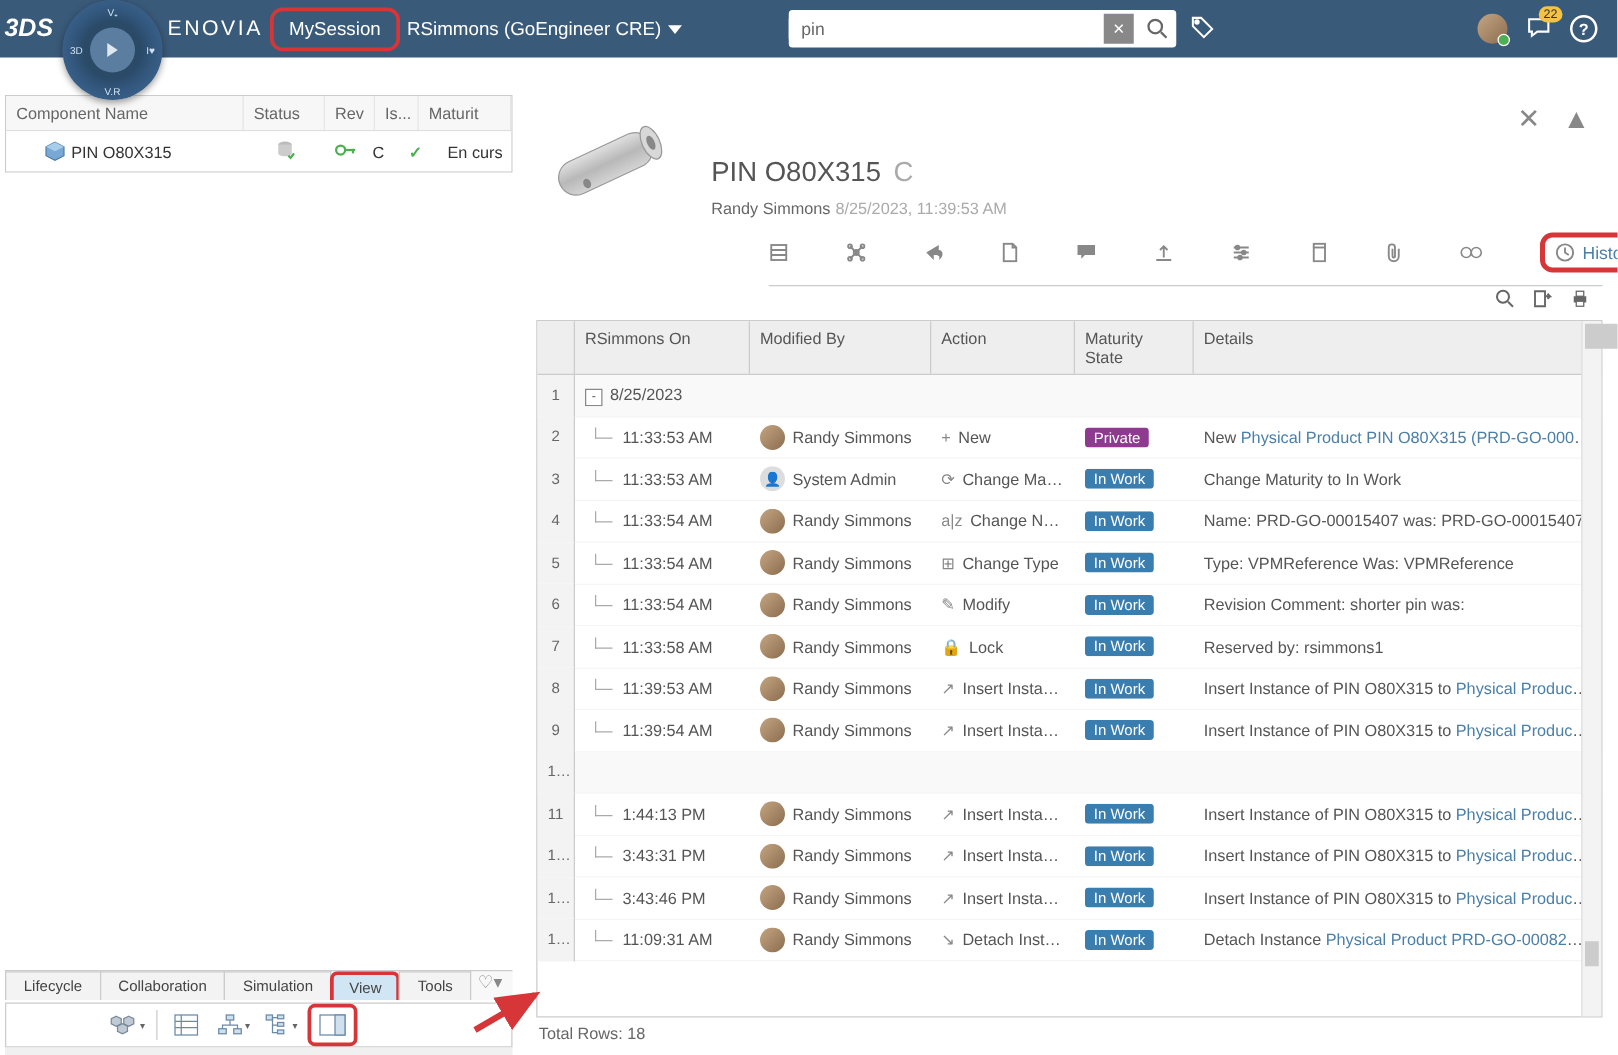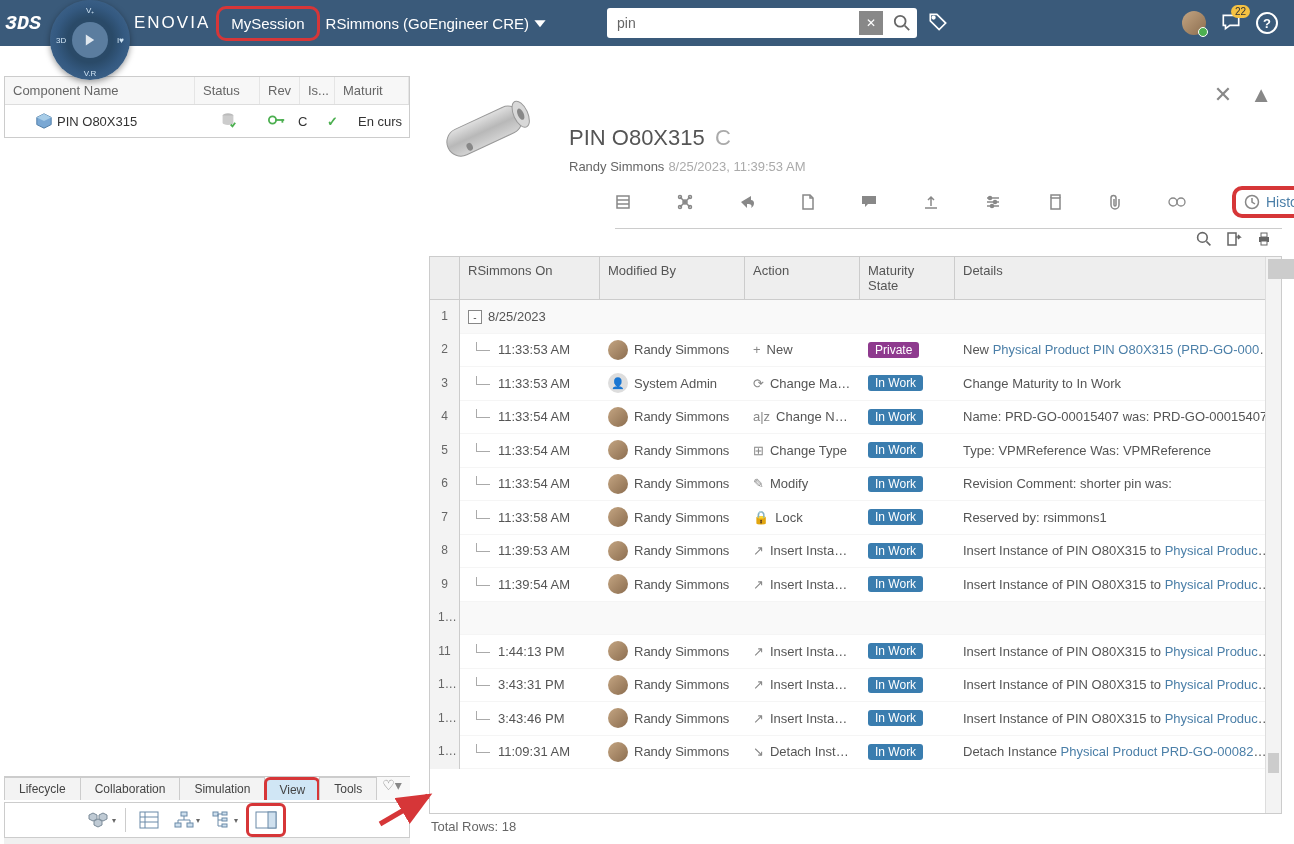--- a/index.html
+++ b/index.html
@@ -12,21 +12,21 @@
 .compass-inner{width:36px;height:36px;border-radius:50%;background:#5b7d9f;display:flex;align-items:center;justify-content:center}
 .compass svg{fill:#e0e8ef}
 .compass-lbl{position:absolute;font-size:8px;color:#cfe3f3}
 .compass-lbl.t{top:4px}
 .compass-lbl.b{bottom:2px}
 .compass-lbl.l{left:6px}
 .compass-lbl.r{right:6px}
 .brand{margin-left:88px;color:#fff;font-size:17px;letter-spacing:2px;font-weight:400}
 .session-btn{margin-left:6px;padding:6px 12px;background:transparent;color:#fff;font-size:15px;border:3px solid #d63638;border-radius:10px;cursor:pointer}
 .user-ctx{margin-left:6px;color:#fff;font-size:15px;display:flex;align-items:center;gap:4px;cursor:pointer}
-.search-wrap{margin-left:60px;display:flex;align-items:center;background:#fff;border-radius:3px;height:30px;width:310px}
+.search-wrap{margin-left:84px;display:flex;align-items:center;background:#fff;border-radius:3px;height:30px;width:310px}
 .search-wrap input{flex:1;border:none;outline:none;padding:0 10px;font-size:14px;color:#666}
 .search-clear{width:24px;height:24px;background:#888;color:#fff;display:flex;align-items:center;justify-content:center;font-size:12px;margin-right:4px;cursor:pointer}
 .search-go{width:30px;height:30px;display:flex;align-items:center;justify-content:center;cursor:pointer}
 .tag-btn{margin-left:10px;cursor:pointer}
 .topbar-right{margin-left:auto;display:flex;align-items:center;gap:14px;padding-right:16px}
 .avatar{width:24px;height:24px;border-radius:50%;background:linear-gradient(135deg,#c4a582,#8b6d4f);position:relative}
 .avatar::after{content:"";position:absolute;right:-2px;bottom:-2px;width:8px;height:8px;border-radius:50%;background:#4caf50;border:1px solid #fff}
 .notif{position:relative;cursor:pointer}
 .notif-badge{position:absolute;top:-6px;right:-8px;background:#f5c242;color:#333;font-size:10px;border-radius:8px;padding:1px 4px;font-weight:normal}
 .help-btn{width:22px;height:22px;border:2px solid #fff;border-radius:50%;color:#fff;display:flex;align-items:center;justify-content:center;font-size:13px;font-weight:bold;cursor:pointer}
@@ -106,21 +106,21 @@
 .total{position:absolute;left:16px;bottom:4px;font-size:13px;color:#666}
 
 
 .arrow{position:absolute;left:376px;top:790px;pointer-events:none}
 </style>
 </head>
 <body>
 
 <div class="topbar">
   <div class="logo">
-      <span style="font-family:Liberation Mono, monospace;font-style:italic">3DS</span>
+      <span style="font-family:Liberation Sans, sans-serif;font-style:italic">3DS</span>
     </div>
   <div class="compass">
     <span class="compass-lbl t">V₊</span>
       <span class="compass-lbl l">3D</span>
       <span class="compass-lbl r">I♥</span>
       <span class="compass-lbl b">V.R</span>
     <div class="compass-inner">
         <svg width="14" height="14" viewBox="0 0 10 10">
           <polygon points="2,1 8,5 2,9"></polygon>
         </svg>

